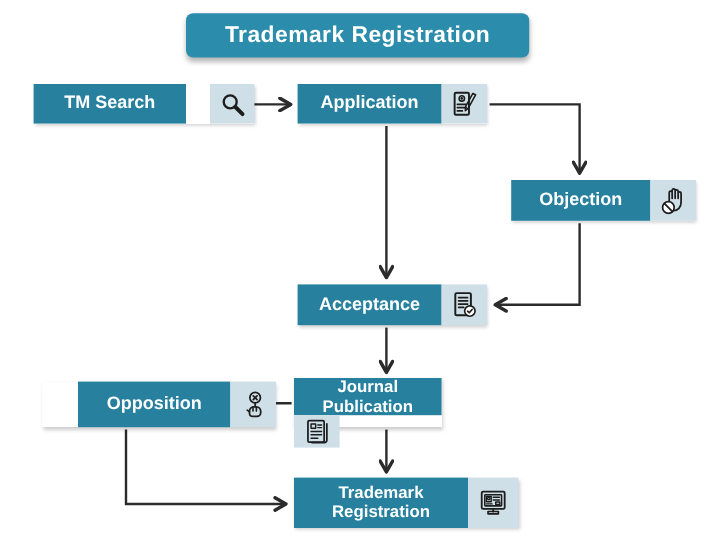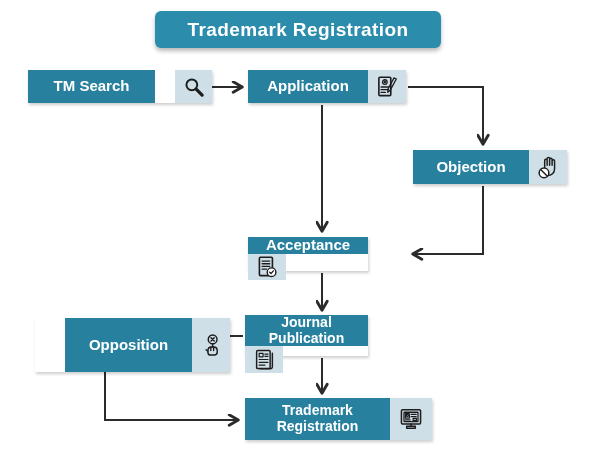--- a/index.html
+++ b/index.html
@@ -69,32 +69,32 @@
       <svg width="26" height="26" viewBox="0 0 24 24">
         <rect x="4.5" y="3" width="11" height="17" rx="1"></rect>
         <circle cx="10" cy="7.4" r="2.1" stroke-width="1.2"></circle>
         <circle cx="10" cy="7.4" r="0.6" stroke-width="1"></circle>
         <path d="M6.5 12h7M6.5 14.5h7M6.5 17h4" stroke-width="1.2"></path>
         <path d="M20.6 4.6l-5.6 10.3-2.3 1.9.2-3 5.6-10.2z" stroke-width="1.2"></path>
       </svg>
     </div>
   </div>
 
-  <div class="node" style="left:413px;top:150px;height:34px;">
+  <div class="node" style="left:426px;top:150px;height:34px;">
     <div class="node-label fs15" style="width:116px;">Objection</div>
     <div class="node-icon" style="width:38px;">
       <svg width="27" height="27" viewBox="0 0 24 24">
         <path d="M8.6 12V5.7a1.1 1.1 0 012.2 0V10m0-5.1V4.1a1.1 1.1 0 012.2 0V10m0-5.2a1.1 1.1 0 012.2 0V10m0-3.7a1.1 1.1 0 012.2 0v6.8c0 3.5-2.4 6-5.6 6-2.6 0-4.3-1.3-5.5-3.8" stroke-width="1.3"></path>
         <circle cx="8" cy="16.8" r="4.3" fill="#ffffff" stroke-width="1.3"></circle>
         <path d="M5 13.8l6 6" stroke-width="1.3"></path>
       </svg>
     </div>
   </div>
 
-  <div class="node" style="left:248px;top:237px;height:34px;flex-direction:column;">
+  <div class="node" style="left:248px;top:237px;height:34px;">
     <div class="node-label fs15" style="width:120px;">Acceptance</div>
     <div class="node-icon" style="width:38px;">
       <svg width="26" height="26" viewBox="0 0 24 24">
         <rect x="5" y="3" width="12" height="17" rx="1"></rect>
         <path d="M7.5 6.5h7M7.5 9h7M7.5 11.5h7M7.5 14h4" stroke-width="1.2"></path>
         <circle cx="16.2" cy="16.8" r="4" fill="#ffffff" stroke-width="1.3"></circle>
         <path d="M14.5 16.9l1.2 1.2 2.2-2.5" stroke-width="1.3"></path>
       </svg>
     </div>
   </div>
@@ -104,21 +104,21 @@
     <div class="node-icon" style="width:38px;">
       <svg width="27" height="27" viewBox="0 0 24 24">
         <rect x="5" y="4" width="12" height="16" rx="1" stroke-width="1.3"></rect>
         <path d="M19 6.5v12a1.8 1.8 0 01-1.8 1.8H8" stroke-width="1.3"></path>
         <rect x="7.3" y="6.6" width="3.4" height="3" stroke-width="1.1"></rect>
         <path d="M12.3 7.2h2.8M12.3 9.2h2.8M7.3 12h7.8M7.3 14.5h7.8M7.3 17h5" stroke-width="1.1"></path>
       </svg>
     </div>
   </div>
 
-  <div class="node" style="left:35px;top:318px;height:54px;padding-left:30px;">
+  <div class="node" style="left:35px;top:318px;height:38px;padding-left:30px;">
     <div class="node-label fs15" style="width:127px;">Opposition</div>
     <div class="node-icon" style="width:38px;">
       <svg width="27" height="27" viewBox="0 0 24 24">
         <circle cx="13" cy="6.6" r="3.9" stroke-width="1.3"></circle>
         <path d="M11.6 5.2l2.8 2.8M14.4 5.2l-2.8 2.8" stroke-width="1.3"></path>
         <path d="M13 10.5v2.6" stroke-width="1.3"></path>
         <path d="M8.8 16.6c0-1.9 1.4-3.3 3.2-3.3h1.8c1.9 0 3.3 1.4 3.3 3.3v1.2c0 1.5-1.2 2.7-2.7 2.7h-3c-1.5 0-2.6-1.1-2.6-2.6z" stroke-width="1.3"></path>
         <path d="M11.4 13.4v3.1M13.9 13.4v3.1M8.8 17l-1.7-1.2" stroke-width="1.2"></path>
       </svg>
     </div>

